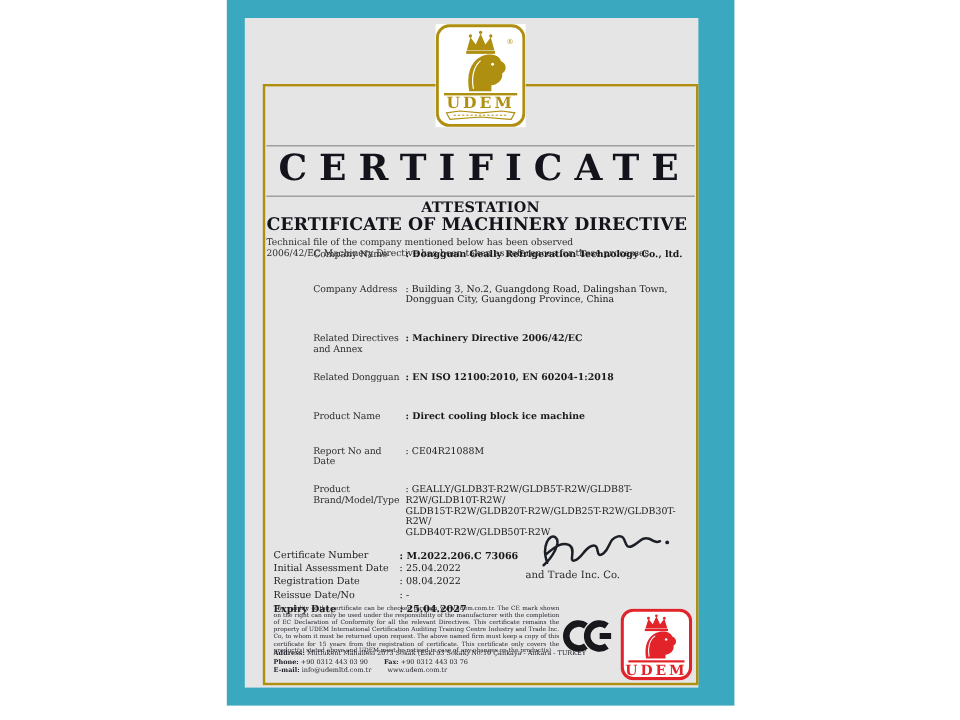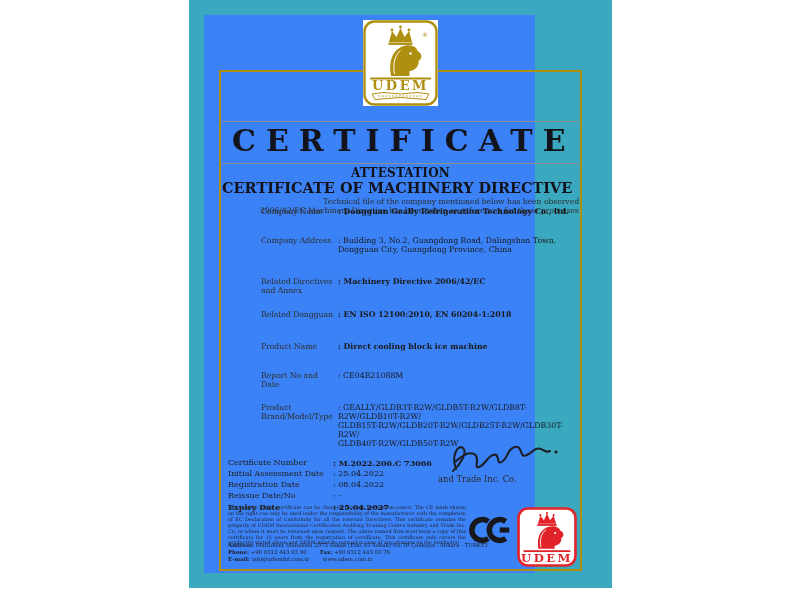--- a/index.html
+++ b/index.html
@@ -1,38 +1,38 @@
 <!DOCTYPE html>
 <html><head>
 <meta charset="utf-8">
 <style>
   * { margin:0; padding:0; box-sizing:border-box; }
   html,body { width:800px; height:600px; background:#ffffff; overflow:hidden;
               font-family:"DejaVu Serif", serif; }
   .stage { position:relative; width:800px; height:600px; background:#fff; }
 
   .cert { position:absolute; left:189px; top:0; width:423px; height:588px; background:#3aa9bf; }
-  .page { position:absolute; left:15px; top:15px; width:331px; height:558px; background:#3b82f6; }
+  .page { position:absolute; left:15px; top:15px; width:378px; height:558px; background:#e5e5e5; }
 
   .goldframe { position:absolute; left:15px; top:55px; width:363px; height:501px;
                border:2px solid #af8f10; }
 
   .toplogo { position:absolute; left:159px; top:5px; width:75px; height:86px; background:#fff; }
 
   .titleline { position:absolute; left:18px; width:357px; height:1px; background:#8f8f8f; }
   .tl1 { top:106px; } .tl2 { top:148px; }
 
   .bigtitle { position:absolute; left:18px; top:108px; width:357px; text-align:left;
               font-size:30px; font-weight:bold; color:#13131b; letter-spacing:10px;
               text-indent:10px; white-space:nowrap; }
   .sub1 { position:absolute; left:18px; top:151px; width:357px; text-align:center;
           font-size:12px; font-weight:bold; color:#13131b; letter-spacing:.2px; }
   .sub2 { position:absolute; left:18px; top:164px; width:357px; text-align:left;
           font-size:14.5px; font-weight:bold; color:#13131b; white-space:nowrap; }
-  .note { position:absolute; left:18px; width:357px; text-align:right; font-size:7.6px;
+  .note { position:absolute; left:18px; width:357px; text-align:left; font-size:7.6px;
           color:#2c2c2c; }
   .n1 { top:182px; } .n2 { top:191px; }
 
   .frow { position:absolute; left:24px; width:352px; font-size:7.8px; color:#2f2f2f; }
   .frow .lbl { position:absolute; left:0; top:0; width:108px; letter-spacing:-.1px;padding-left:33px; }
   .frow .val { position:absolute; left:110px; top:0; width:242px; white-space:pre-line;
                color:#1a1a1a; }
   .frow .val::before { content:": "; }
   .frow.bold .val { font-weight:bold; }
 

